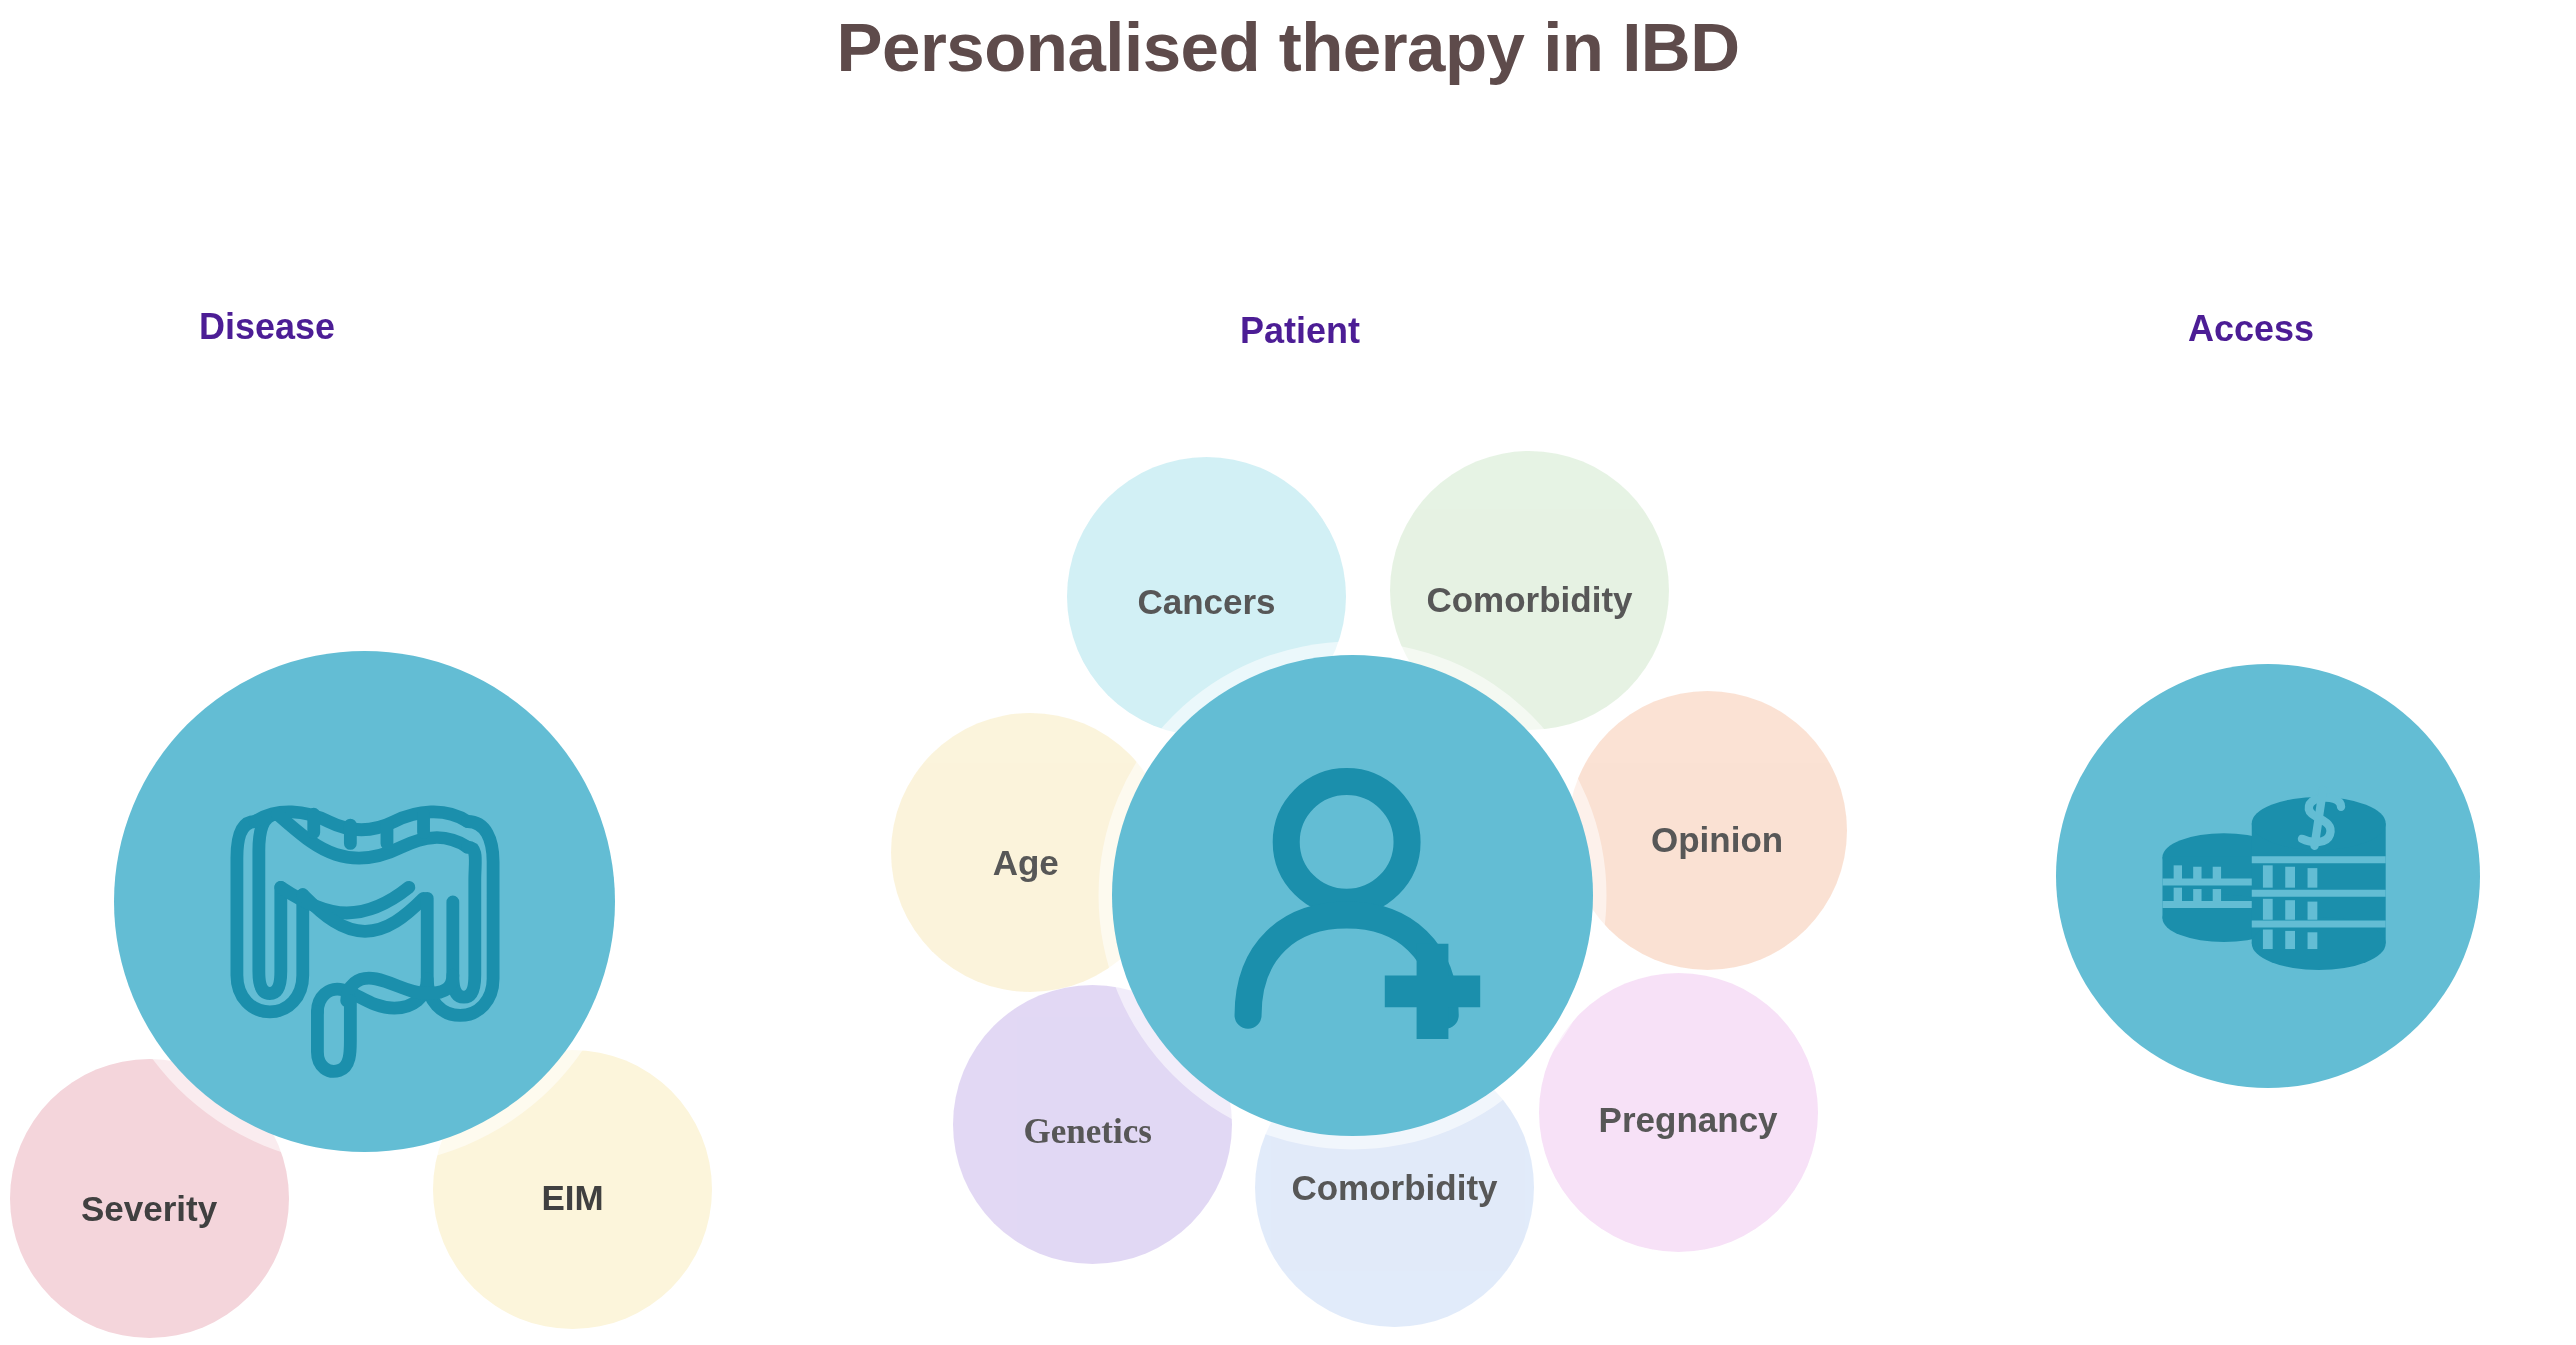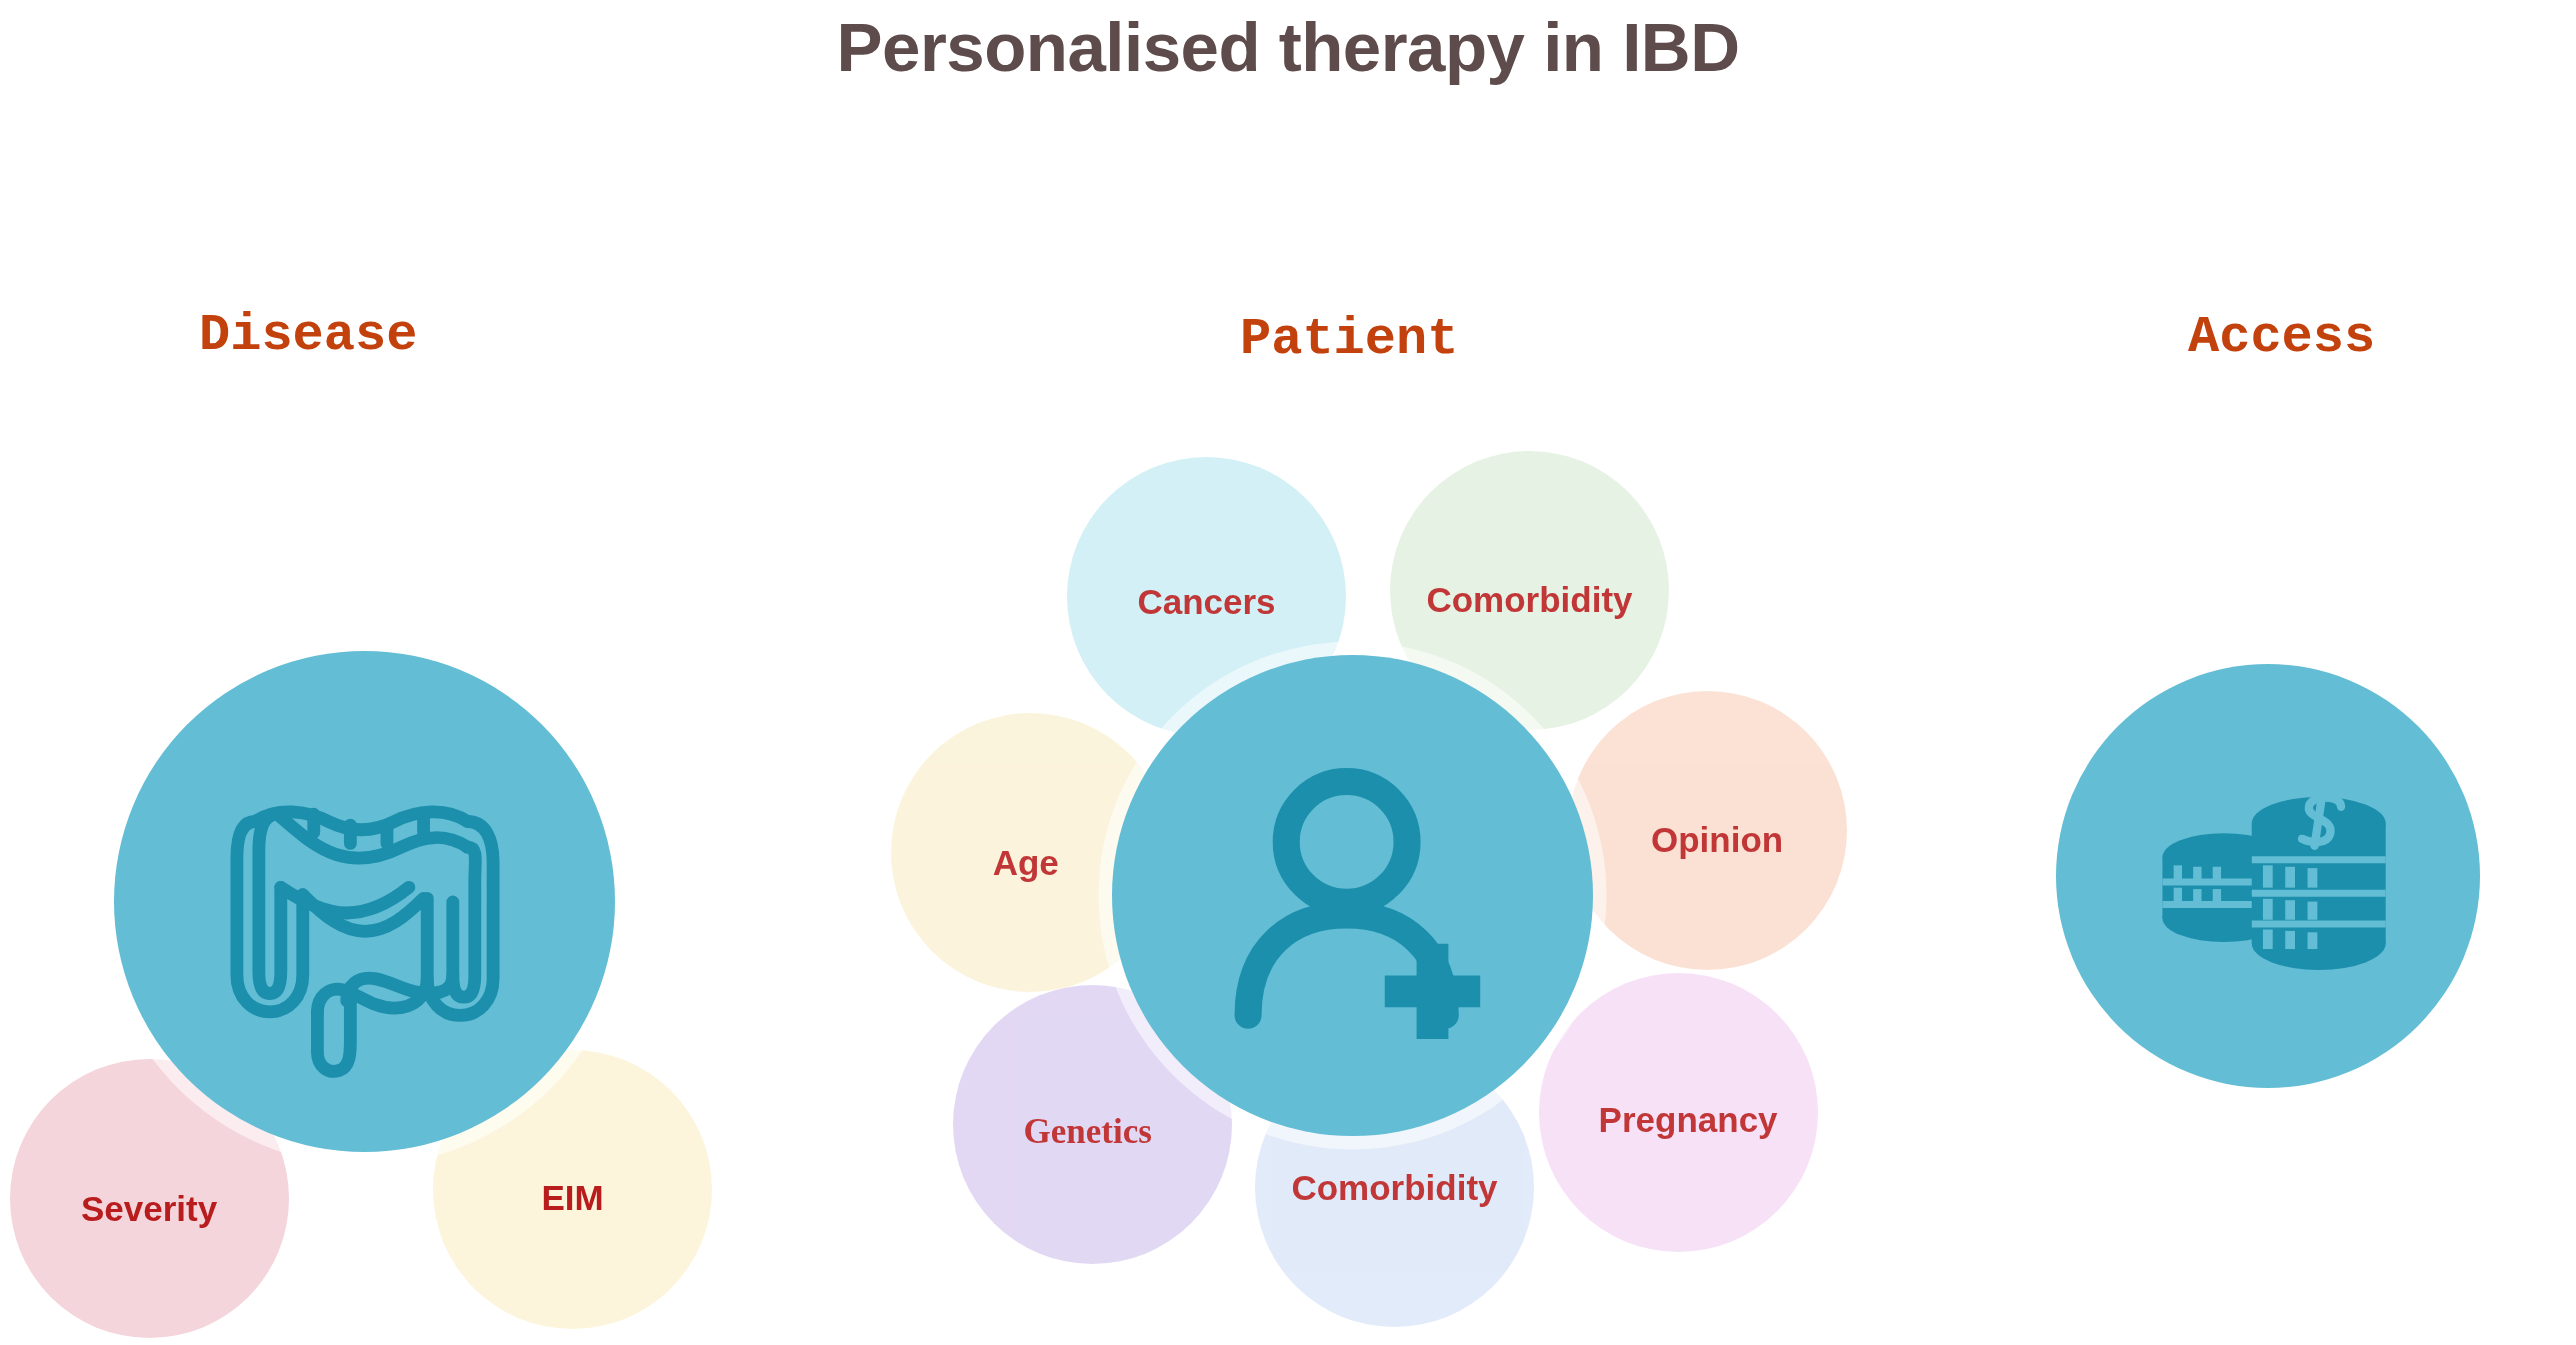--- a/index.html
+++ b/index.html
@@ -28,43 +28,42 @@
     text-align: center;
     font-size: 69px;
     font-weight: bold;
     color: #5E4B4B;
     letter-spacing: -0.5px;
   }
 
   
   .col-heading {
     position: absolute;
-    font-size: 52px;
+    font-size: 36px;
     font-weight: bold;
-    color: #c2410c;
+    color: #4c1d95;
     white-space: nowrap;
-    font-family: Liberation Mono, monospace;
   }
   .heading-disease { top: 306px; left: 199px; }
   .heading-patient { top: 310px; left: 1240px; }
   .heading-access  { top: 308px; left: 2188px; }
 
   
   .bubble {
     position: absolute;
     border-radius: 50%;
     display: flex;
     align-items: center;
     justify-content: center;
   }
 
   .bubble-label {
     font-size: 35px;
     font-weight: bold;
-    color: #b91c1c;
+    color: #404040;
     white-space: nowrap;
     text-align: center;
     position: relative;
     z-index: 5;
   }
 
   
   .main-circle {
     position: absolute;
     border-radius: 50%;

